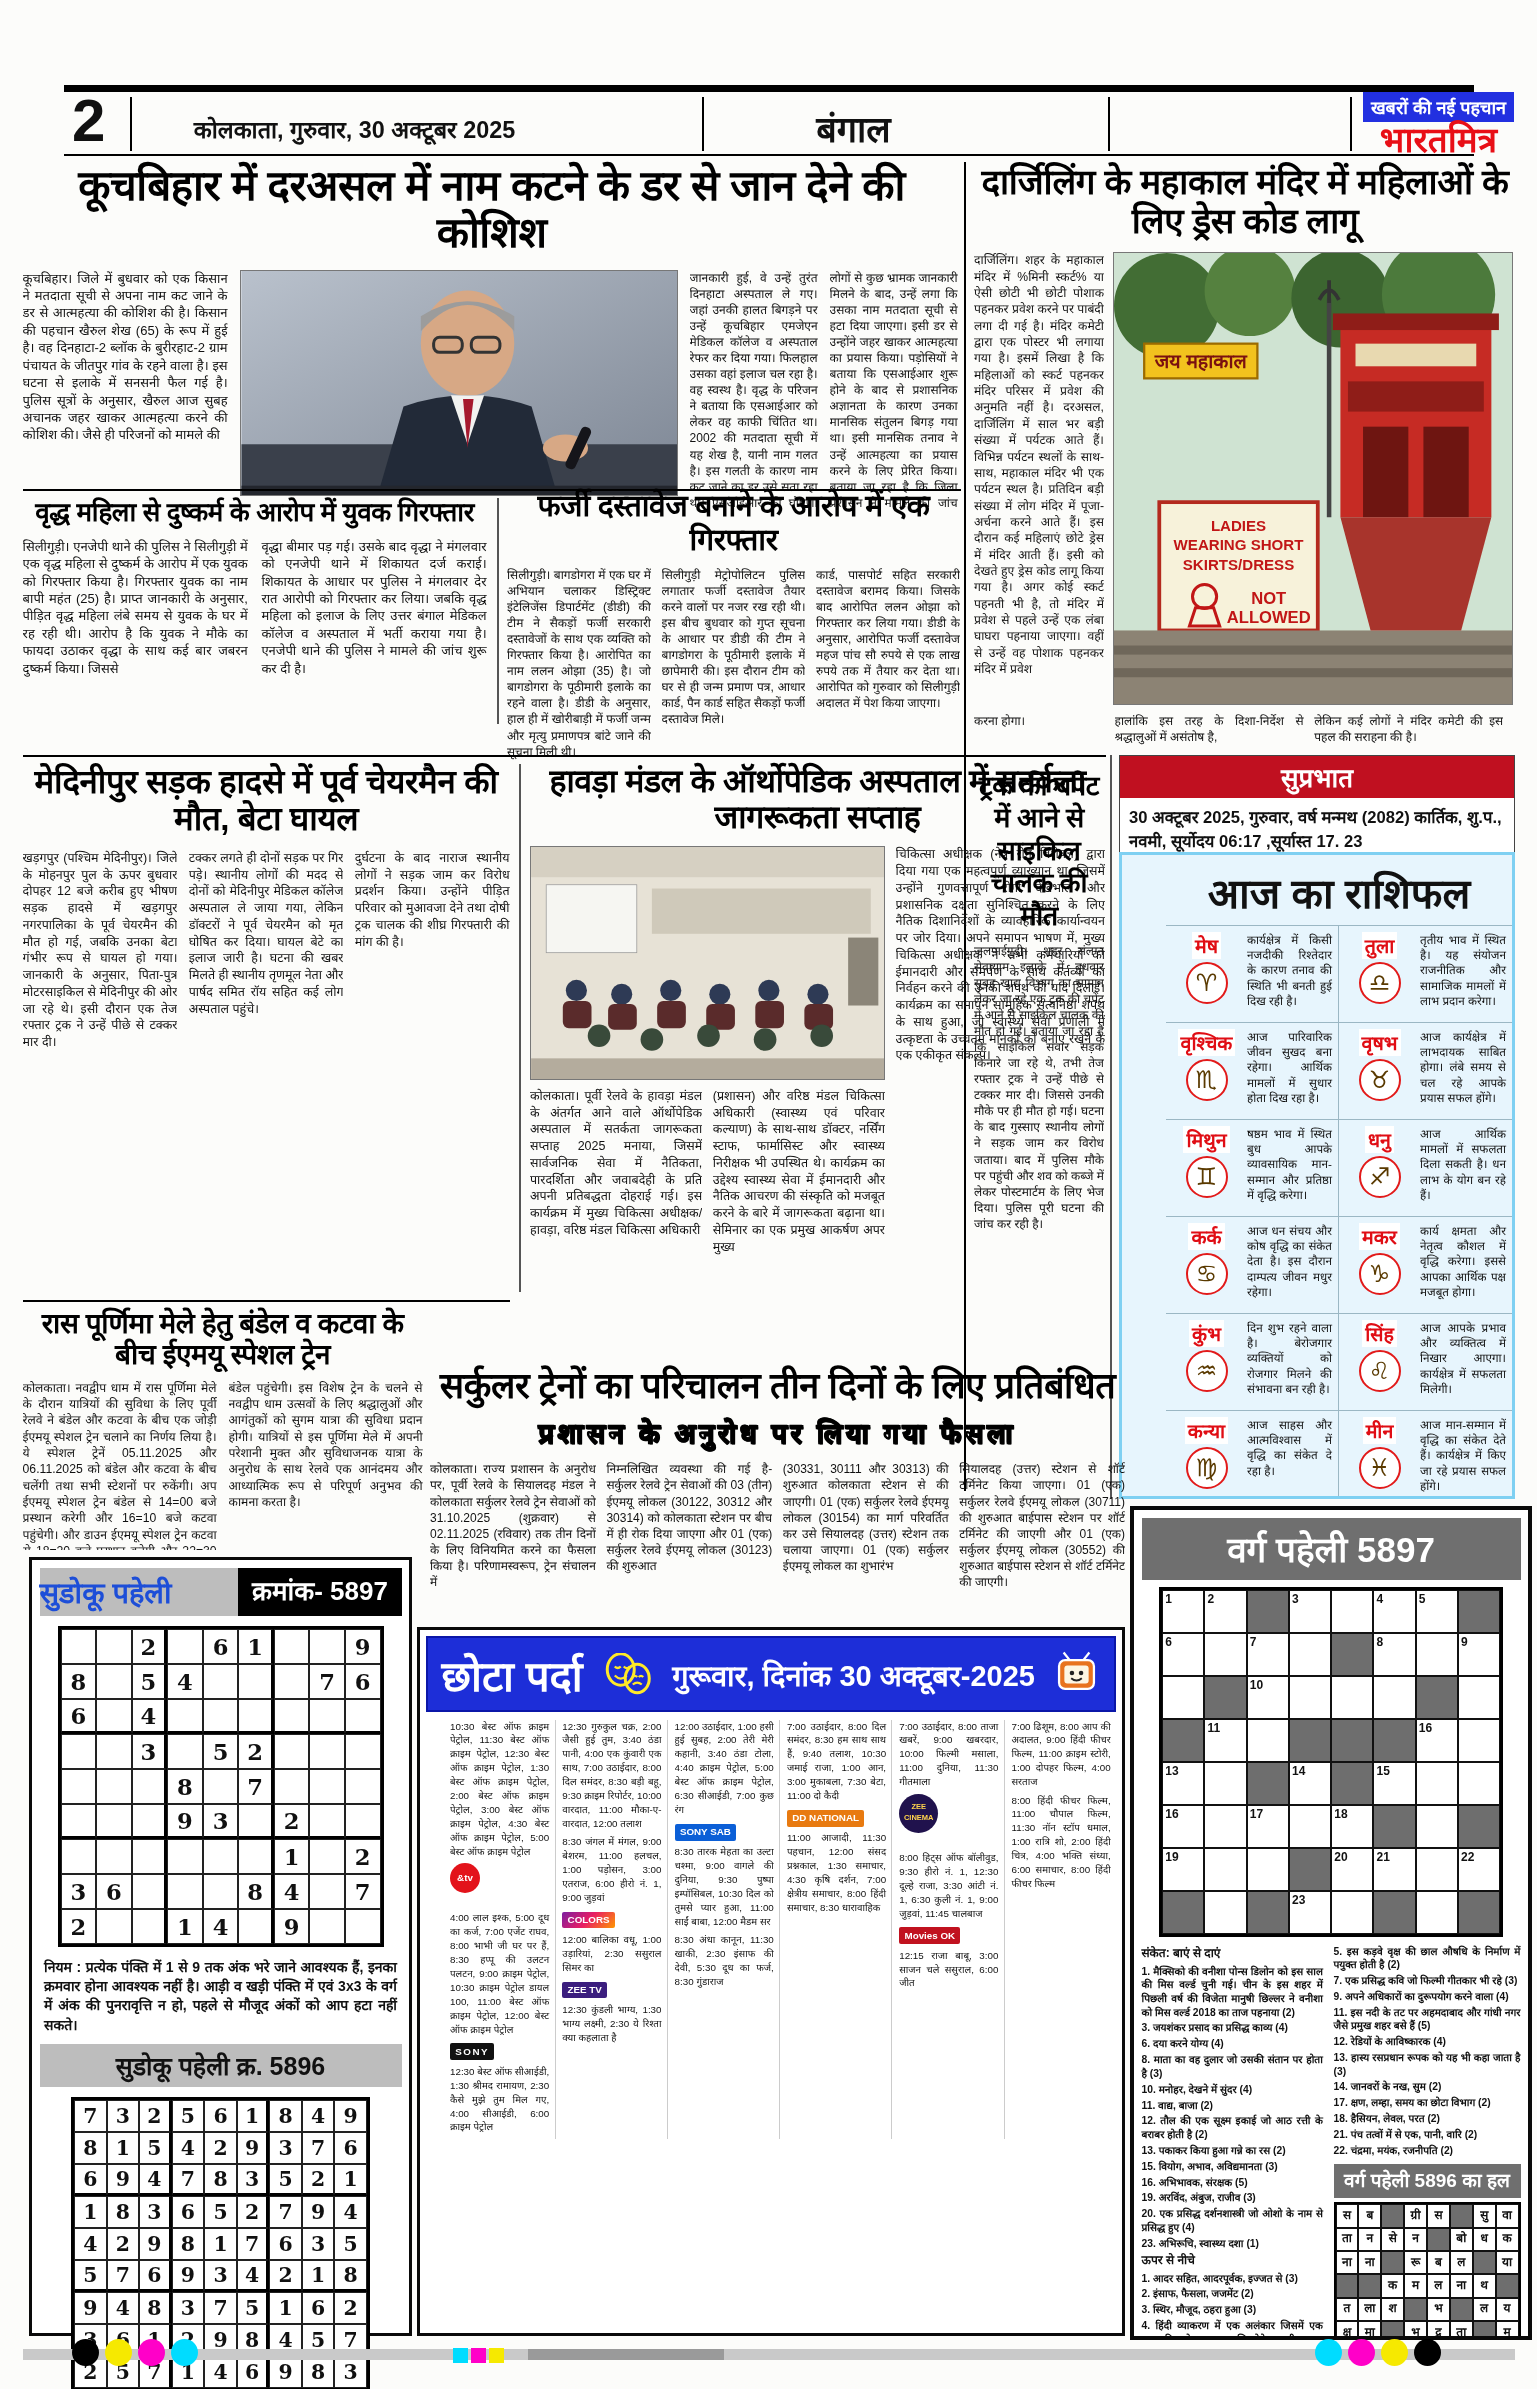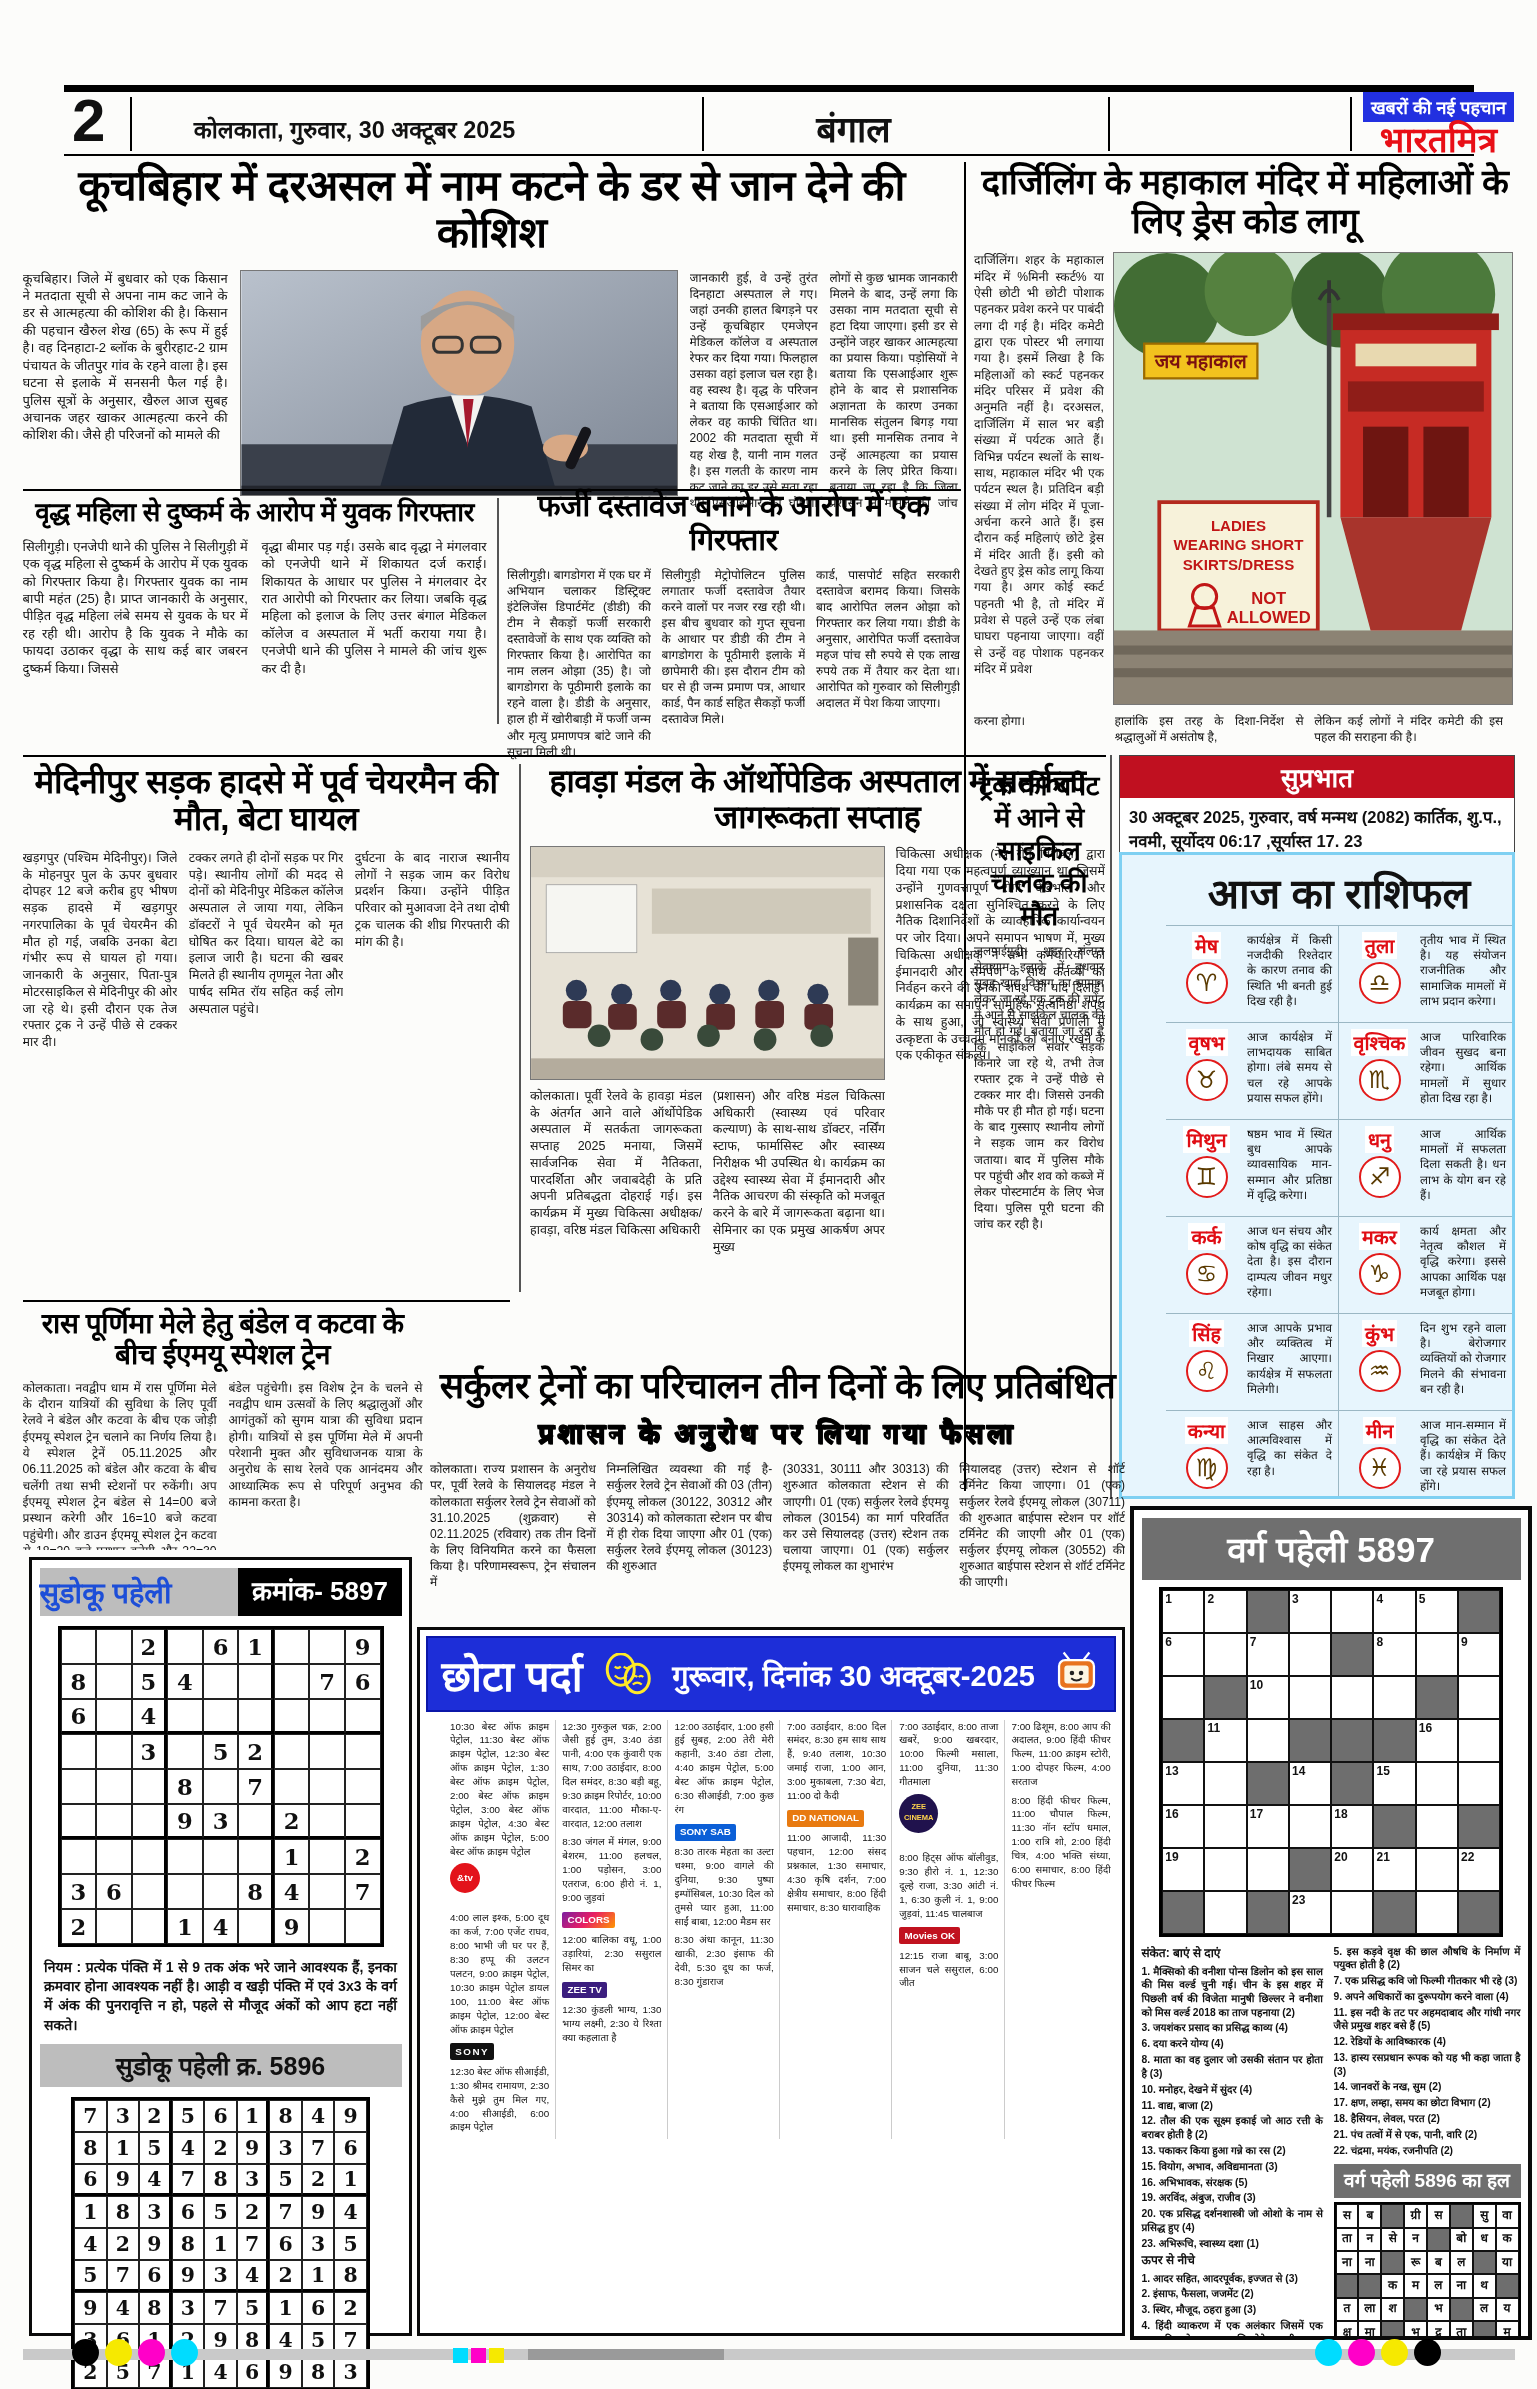--- a/index.html
+++ b/index.html
@@ -313,50 +313,50 @@
     <div class="rf-grid" id="rf-grid" data-name="rashifal-grid">
         <div class="rf-cell" data-name="rashifal-entry">
           <div class="rf-left" data-name="rashifal-sign-block"><div class="rf-sign" data-name="rashifal-sign-name">मेष</div><div class="rf-icon" data-name="zodiac-icon">♈</div></div>
           <div class="rf-text" data-name="rashifal-text">कार्यक्षेत्र में किसी नजदीकी रिश्तेदार के कारण तनाव की स्थिति भी बनती हुई दिख रही है।</div>
         </div>
         <div class="rf-cell" data-name="rashifal-entry">
           <div class="rf-left" data-name="rashifal-sign-block"><div class="rf-sign" data-name="rashifal-sign-name">तुला</div><div class="rf-icon" data-name="zodiac-icon">♎</div></div>
           <div class="rf-text" data-name="rashifal-text">तृतीय भाव में स्थित है। यह संयोजन राजनीतिक और सामाजिक मामलों में लाभ प्रदान करेगा।</div>
         </div>
         <div class="rf-cell" data-name="rashifal-entry">
+          <div class="rf-left" data-name="rashifal-sign-block"><div class="rf-sign" data-name="rashifal-sign-name">वृश्चिक</div><div class="rf-icon" data-name="zodiac-icon">♏</div></div>
+          <div class="rf-text" data-name="rashifal-text">आज पारिवारिक जीवन सुखद बना रहेगा। आर्थिक मामलों में सुधार होता दिख रहा है।</div>
+        </div>
+        <div class="rf-cell" data-name="rashifal-entry">
           <div class="rf-left" data-name="rashifal-sign-block"><div class="rf-sign" data-name="rashifal-sign-name">वृषभ</div><div class="rf-icon" data-name="zodiac-icon">♉</div></div>
           <div class="rf-text" data-name="rashifal-text">आज कार्यक्षेत्र में लाभदायक साबित होगा। लंबे समय से चल रहे आपके प्रयास सफल होंगे।</div>
         </div>
         <div class="rf-cell" data-name="rashifal-entry">
-          <div class="rf-left" data-name="rashifal-sign-block"><div class="rf-sign" data-name="rashifal-sign-name">वृश्चिक</div><div class="rf-icon" data-name="zodiac-icon">♏</div></div>
-          <div class="rf-text" data-name="rashifal-text">आज पारिवारिक जीवन सुखद बना रहेगा। आर्थिक मामलों में सुधार होता दिख रहा है।</div>
-        </div>
-        <div class="rf-cell" data-name="rashifal-entry">
           <div class="rf-left" data-name="rashifal-sign-block"><div class="rf-sign" data-name="rashifal-sign-name">मिथुन</div><div class="rf-icon" data-name="zodiac-icon">♊</div></div>
           <div class="rf-text" data-name="rashifal-text">षष्ठम भाव में स्थित बुध आपके व्यावसायिक मान-सम्मान और प्रतिष्ठा में वृद्धि करेगा।</div>
         </div>
         <div class="rf-cell" data-name="rashifal-entry">
           <div class="rf-left" data-name="rashifal-sign-block"><div class="rf-sign" data-name="rashifal-sign-name">धनु</div><div class="rf-icon" data-name="zodiac-icon">♐</div></div>
           <div class="rf-text" data-name="rashifal-text">आज आर्थिक मामलों में सफलता दिला सकती है। धन लाभ के योग बन रहे हैं।</div>
         </div>
         <div class="rf-cell" data-name="rashifal-entry">
           <div class="rf-left" data-name="rashifal-sign-block"><div class="rf-sign" data-name="rashifal-sign-name">कर्क</div><div class="rf-icon" data-name="zodiac-icon">♋</div></div>
           <div class="rf-text" data-name="rashifal-text">आज धन संचय और कोष वृद्धि का संकेत देता है। इस दौरान दाम्पत्य जीवन मधुर रहेगा।</div>
         </div>
         <div class="rf-cell" data-name="rashifal-entry">
           <div class="rf-left" data-name="rashifal-sign-block"><div class="rf-sign" data-name="rashifal-sign-name">मकर</div><div class="rf-icon" data-name="zodiac-icon">♑</div></div>
           <div class="rf-text" data-name="rashifal-text">कार्य क्षमता और नेतृत्व कौशल में वृद्धि करेगा। इससे आपका आर्थिक पक्ष मजबूत होगा।</div>
         </div>
         <div class="rf-cell" data-name="rashifal-entry">
+          <div class="rf-left" data-name="rashifal-sign-block"><div class="rf-sign" data-name="rashifal-sign-name">कुंभ</div><div class="rf-icon" data-name="zodiac-icon">♒</div></div>
+          <div class="rf-text" data-name="rashifal-text">दिन शुभ रहने वाला है। बेरोजगार व्यक्तियों को रोजगार मिलने की संभावना बन रही है।</div>
+        </div>
+        <div class="rf-cell" data-name="rashifal-entry">
           <div class="rf-left" data-name="rashifal-sign-block"><div class="rf-sign" data-name="rashifal-sign-name">सिंह</div><div class="rf-icon" data-name="zodiac-icon">♌</div></div>
           <div class="rf-text" data-name="rashifal-text">आज आपके प्रभाव और व्यक्तित्व में निखार आएगा। कार्यक्षेत्र में सफलता मिलेगी।</div>
-        </div>
-        <div class="rf-cell" data-name="rashifal-entry">
-          <div class="rf-left" data-name="rashifal-sign-block"><div class="rf-sign" data-name="rashifal-sign-name">कुंभ</div><div class="rf-icon" data-name="zodiac-icon">♒</div></div>
-          <div class="rf-text" data-name="rashifal-text">दिन शुभ रहने वाला है। बेरोजगार व्यक्तियों को रोजगार मिलने की संभावना बन रही है।</div>
         </div>
         <div class="rf-cell" data-name="rashifal-entry">
           <div class="rf-left" data-name="rashifal-sign-block"><div class="rf-sign" data-name="rashifal-sign-name">कन्या</div><div class="rf-icon" data-name="zodiac-icon">♍</div></div>
           <div class="rf-text" data-name="rashifal-text">आज साहस और आत्मविश्वास में वृद्धि का संकेत दे रहा है।</div>
         </div>
         <div class="rf-cell" data-name="rashifal-entry">
           <div class="rf-left" data-name="rashifal-sign-block"><div class="rf-sign" data-name="rashifal-sign-name">मीन</div><div class="rf-icon" data-name="zodiac-icon">♓</div></div>
           <div class="rf-text" data-name="rashifal-text">आज मान-सम्मान में वृद्धि का संकेत देते हैं। कार्यक्षेत्र में किए जा रहे प्रयास सफल होंगे।</div>
         </div>
       </div>

